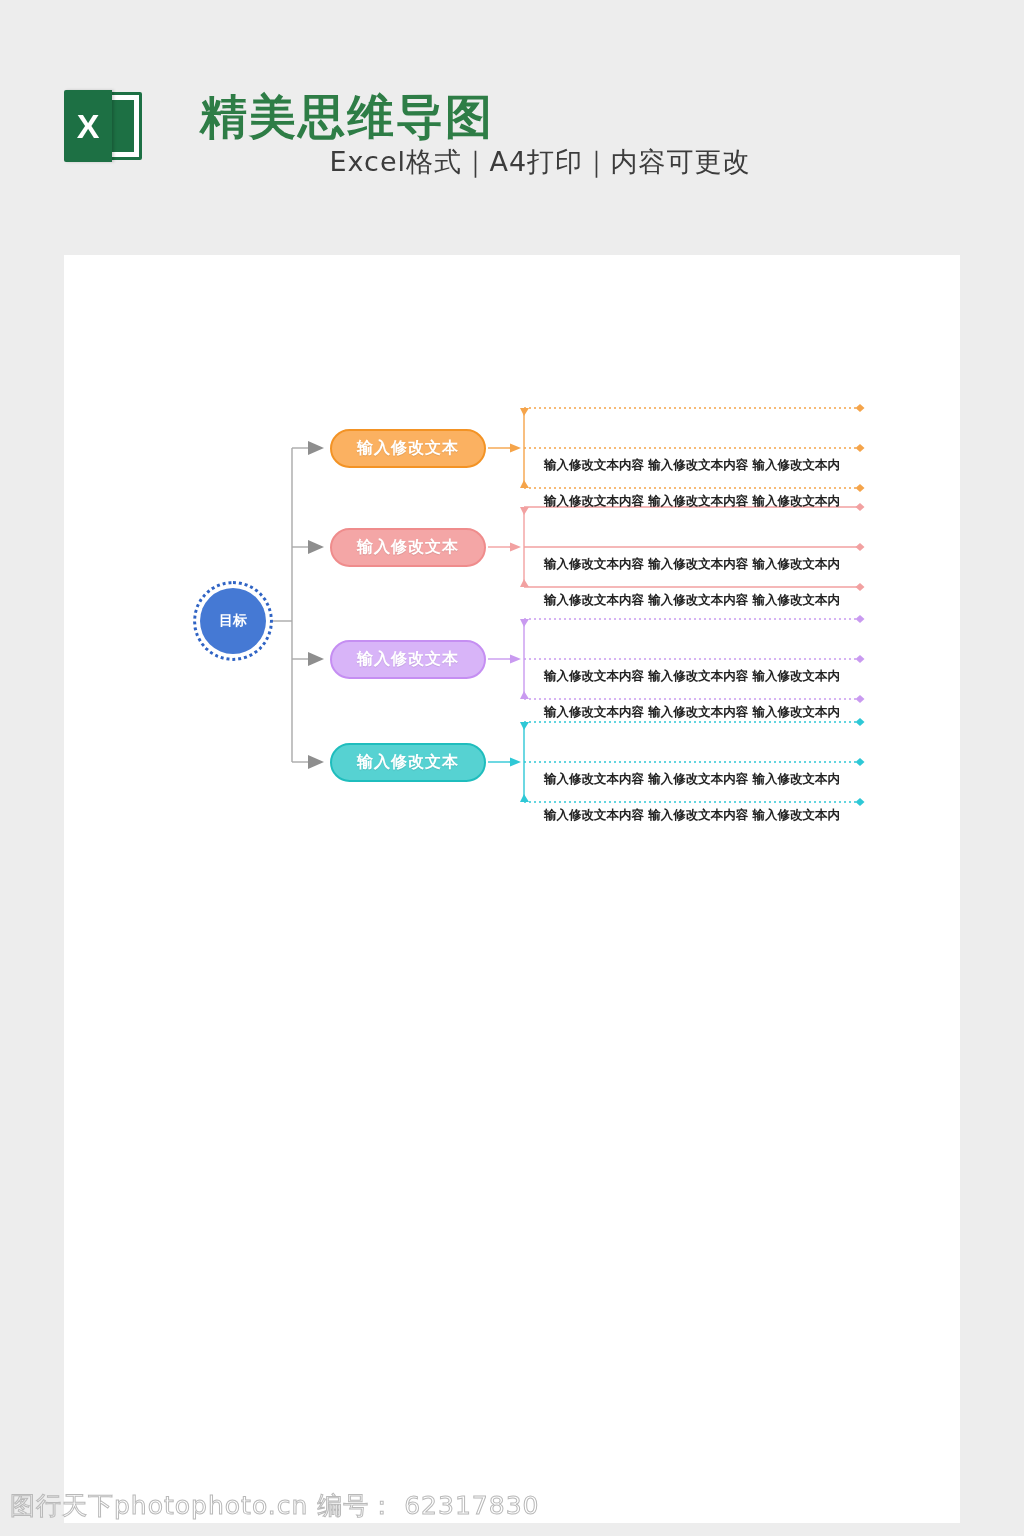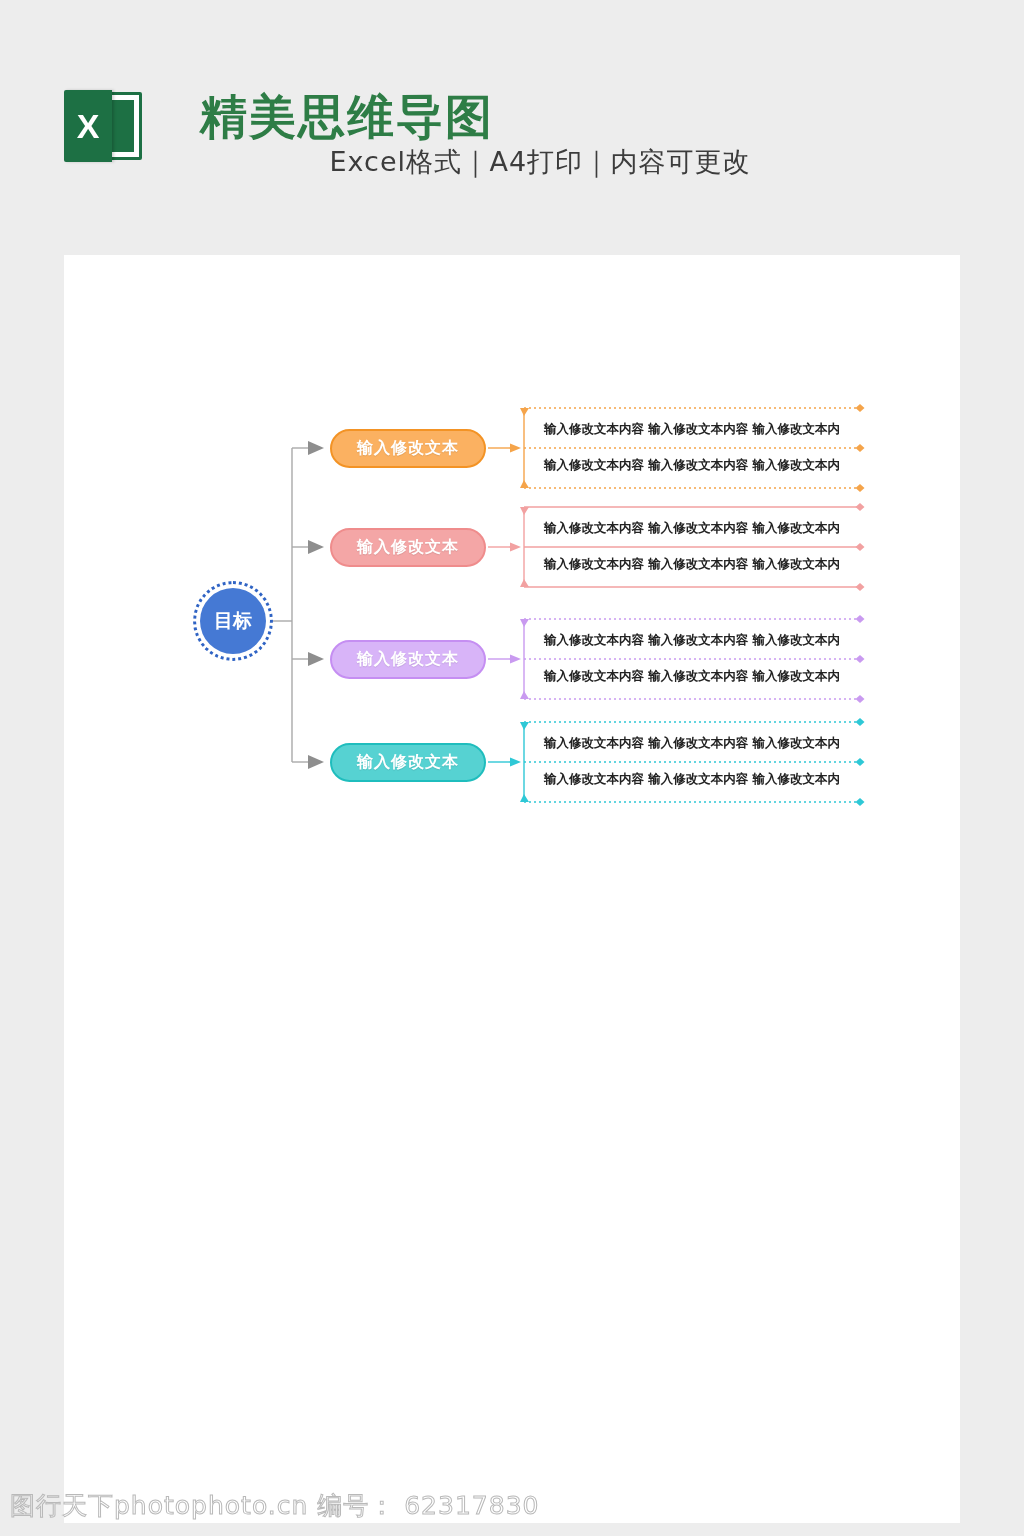--- a/index.html
+++ b/index.html
@@ -91,21 +91,21 @@
     border-radius: 50%;
     border: 3px dotted #2f63c4;
     background: transparent;
   }
   .center-disc {
     position: absolute; left: 7px; top: 7px;
     width: 66px; height: 66px;
     border-radius: 50%;
     background: #4579d4;
     display: flex; align-items: center; justify-content: center;
-    color: #ffffff; font-size: 19px; font-weight: bold;
+    color: #ffffff; font-size: 14px; font-weight: bold;
     font-family: "DejaVu Sans", "Liberation Sans", sans-serif;
   }
 
   
   .pill {
     position: absolute;
     width: 156px; height: 39px;
     border-radius: 20px;
     display: flex; align-items: center; justify-content: center;
     color: #ffffff; font-size: 16px; font-weight: bold;
@@ -115,20 +115,21 @@
   }
 
   
   .content-block { position: absolute; width: 358px; height: 88px; }
   .crow {
     position: absolute; left: 22px; width: 336px; height: 22px;
     display: flex; align-items: center; justify-content: center;
     font-size: 12.5px; font-weight: bold; color: #222222;
     white-space: nowrap;
     font-family: "DejaVu Sans", "Liberation Sans", sans-serif;
+    margin-top: 36px;
   }
   .crow.r1 { top: 14px; }
   .crow.r2 { top: 50px; }
 
   
   .watermark {
     position: absolute; left: 10px; top: 1489px;
     font-size: 25px; letter-spacing: 1px;
     color: transparent;
     -webkit-text-stroke: 1px #b9b9b9;

